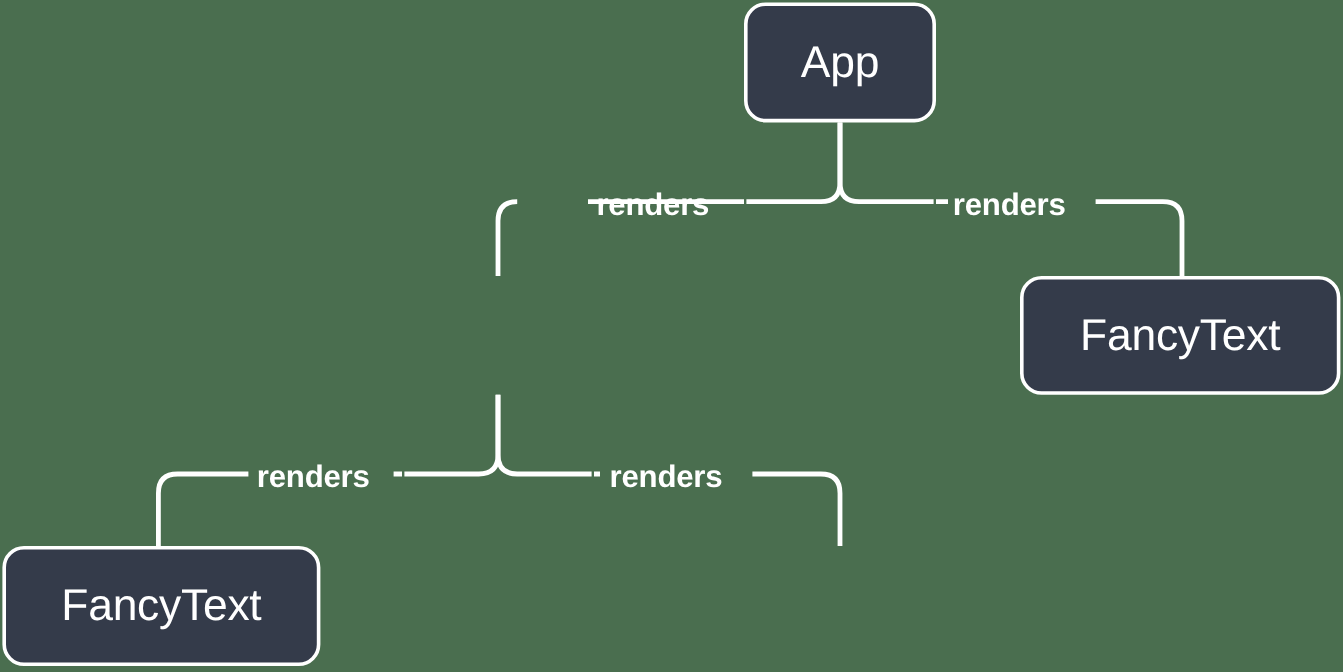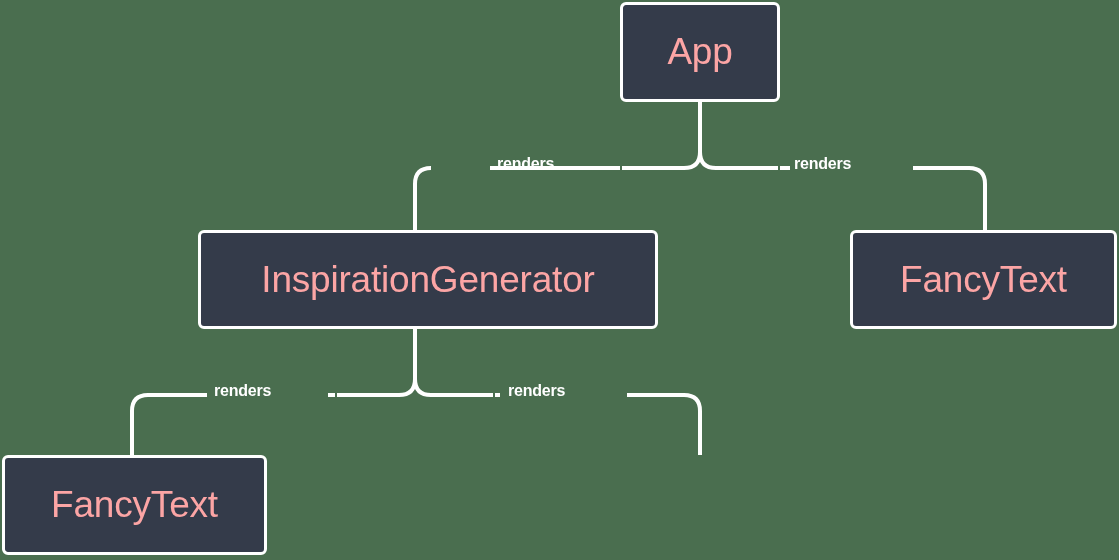--- a/index.html
+++ b/index.html
@@ -17,35 +17,35 @@
     position: relative;
     width: 1119px;
     height: 560px;
     background: #4a6e4f;
   }
   .node {
     position: absolute;
     box-sizing: border-box;
     background: #343b4a;
     border: 3px solid #ffffff;
-    border-radius: 6px;
+    border-radius: 18px;
     display: flex;
     align-items: center;
     justify-content: center;
-    color: #fca5a5;
+    color: #ffffff;
     font-size: 37px;
     font-weight: 400;
     letter-spacing: -0.2px;
     white-space: nowrap;
     z-index: 3;
   }
   .edge-label {
     position: absolute;
     color: #ffffff;
-    font-size: 16px;
+    font-size: 26px;
     font-weight: 700;
     letter-spacing: -0.2px;
     white-space: nowrap;
     z-index: 4;
   }
   .wire {
     position: absolute;
     left: 0;
     top: 0;
     width: 1119px;
@@ -79,23 +79,20 @@
 
     <path d="M 335 395 L 328 395 M 207 395 L 148 395 Q 132 395 132 411 L 132 455"></path>
 
     <path d="M 495 395 L 500 395 M 627 395 L 684 395 Q 700 395 700 411 L 700 455"></path>
   </svg>
 
   <div class="node" style="left:620px; top:2px; width:160px; height:100px;">
     <span>App</span>
   </div>
 
-  <div class="node" style="left:198px; top:230px; width:460px; height:99px;">
-    <span>InspirationGenerator</span>
-  </div>
 
   <div class="node" style="left:850px; top:230px; width:267px; height:99px;">
     <span>FancyText</span>
   </div>
 
   <div class="node" style="left:2px; top:455px; width:265px; height:100px;">
     <span>FancyText</span>
   </div>
 
 

